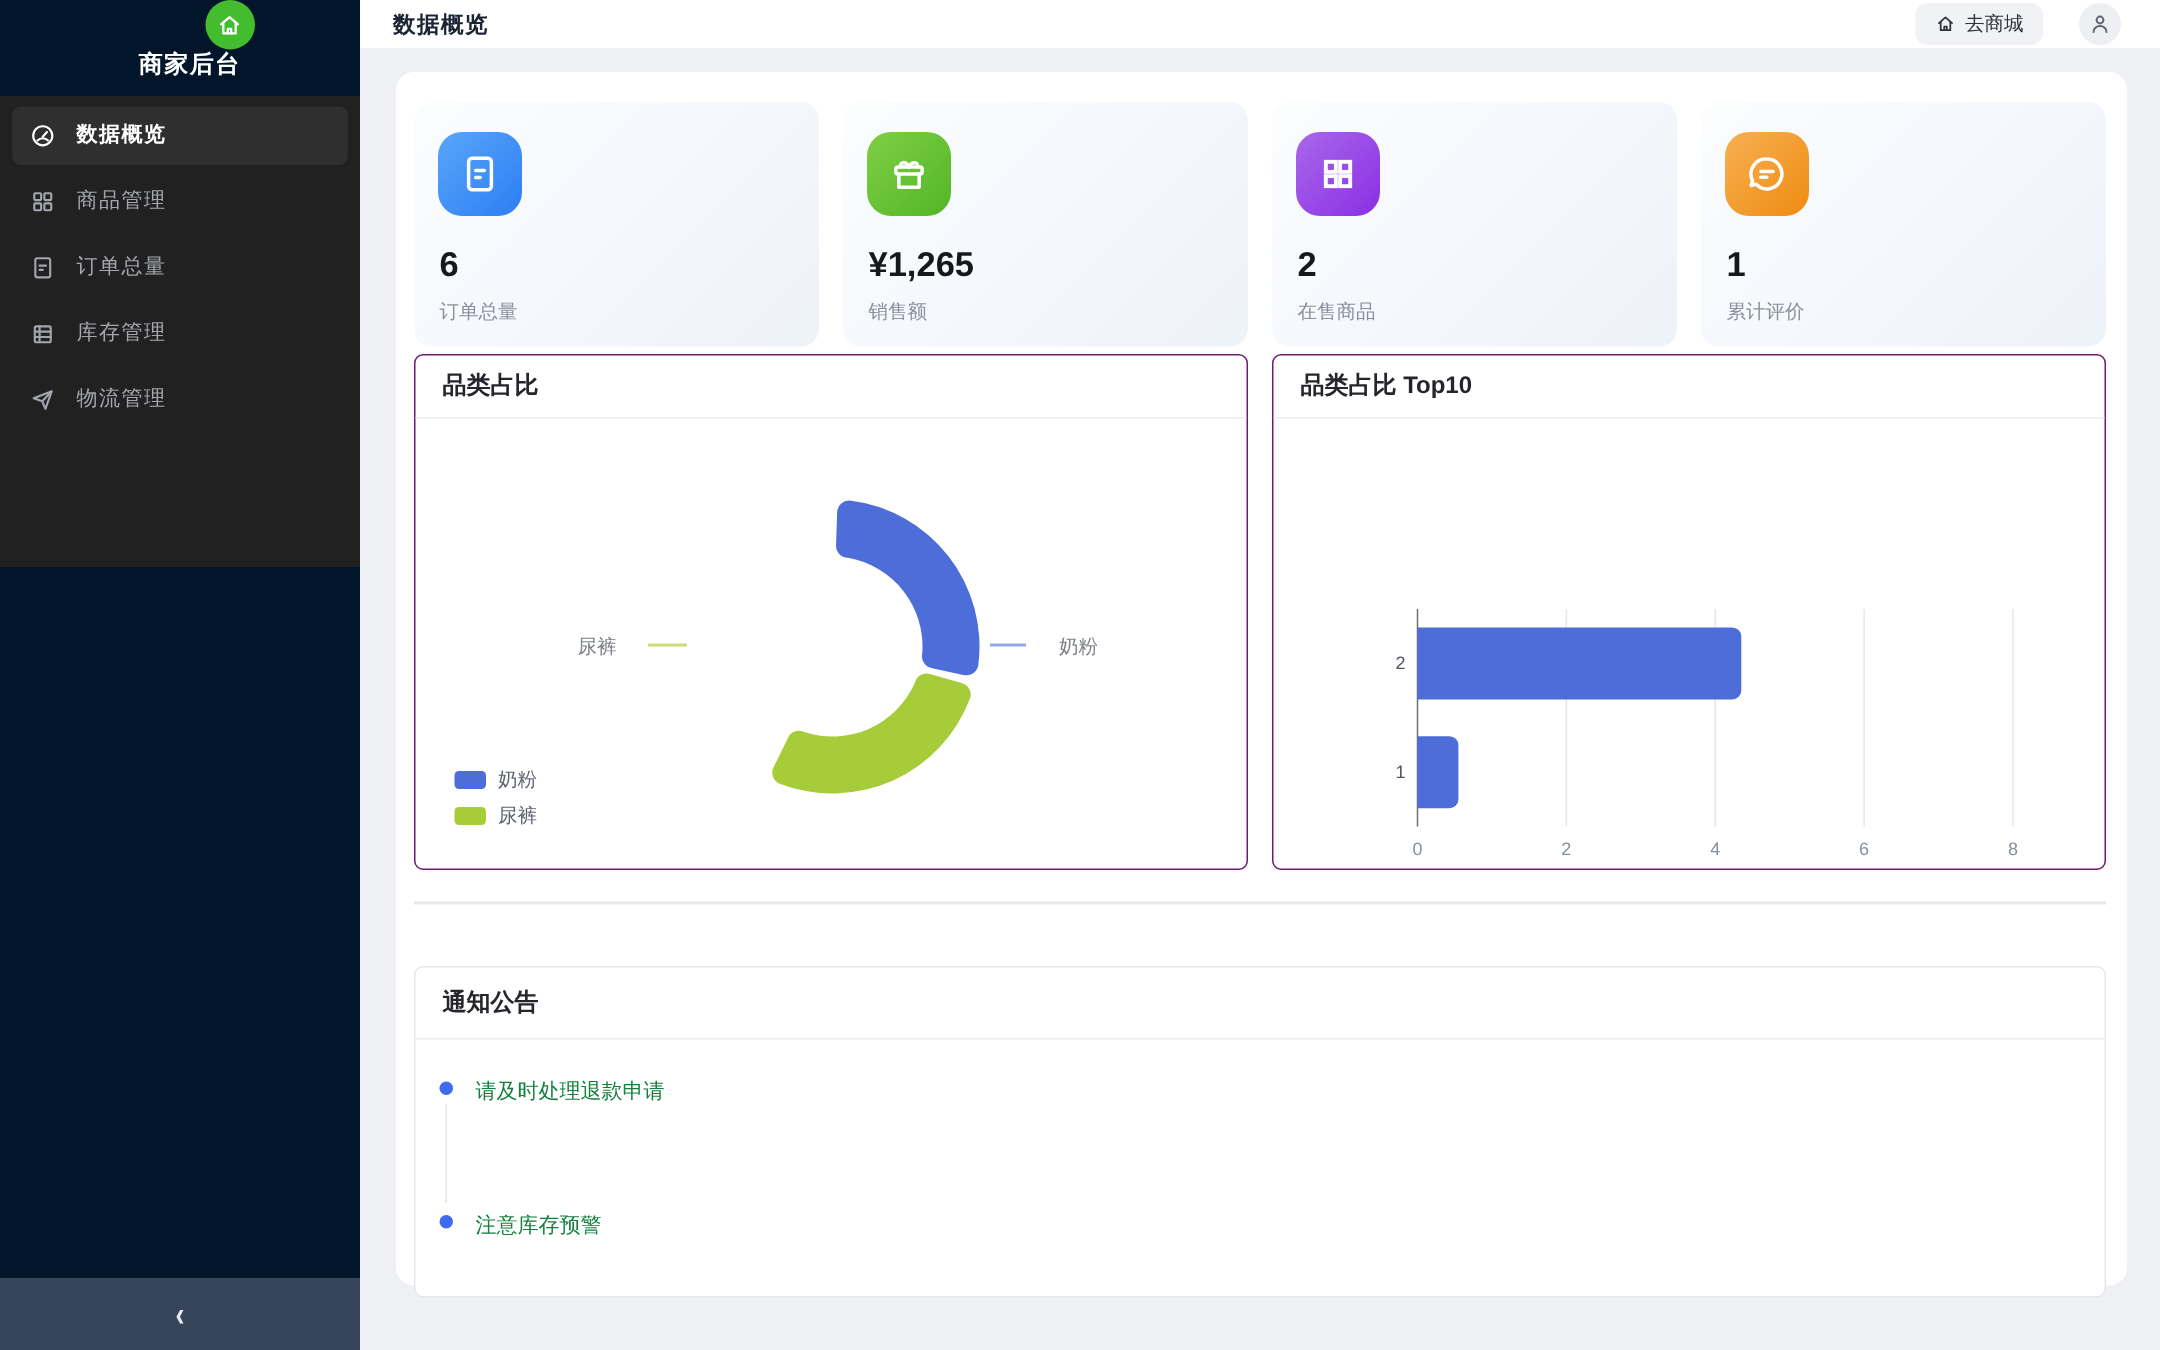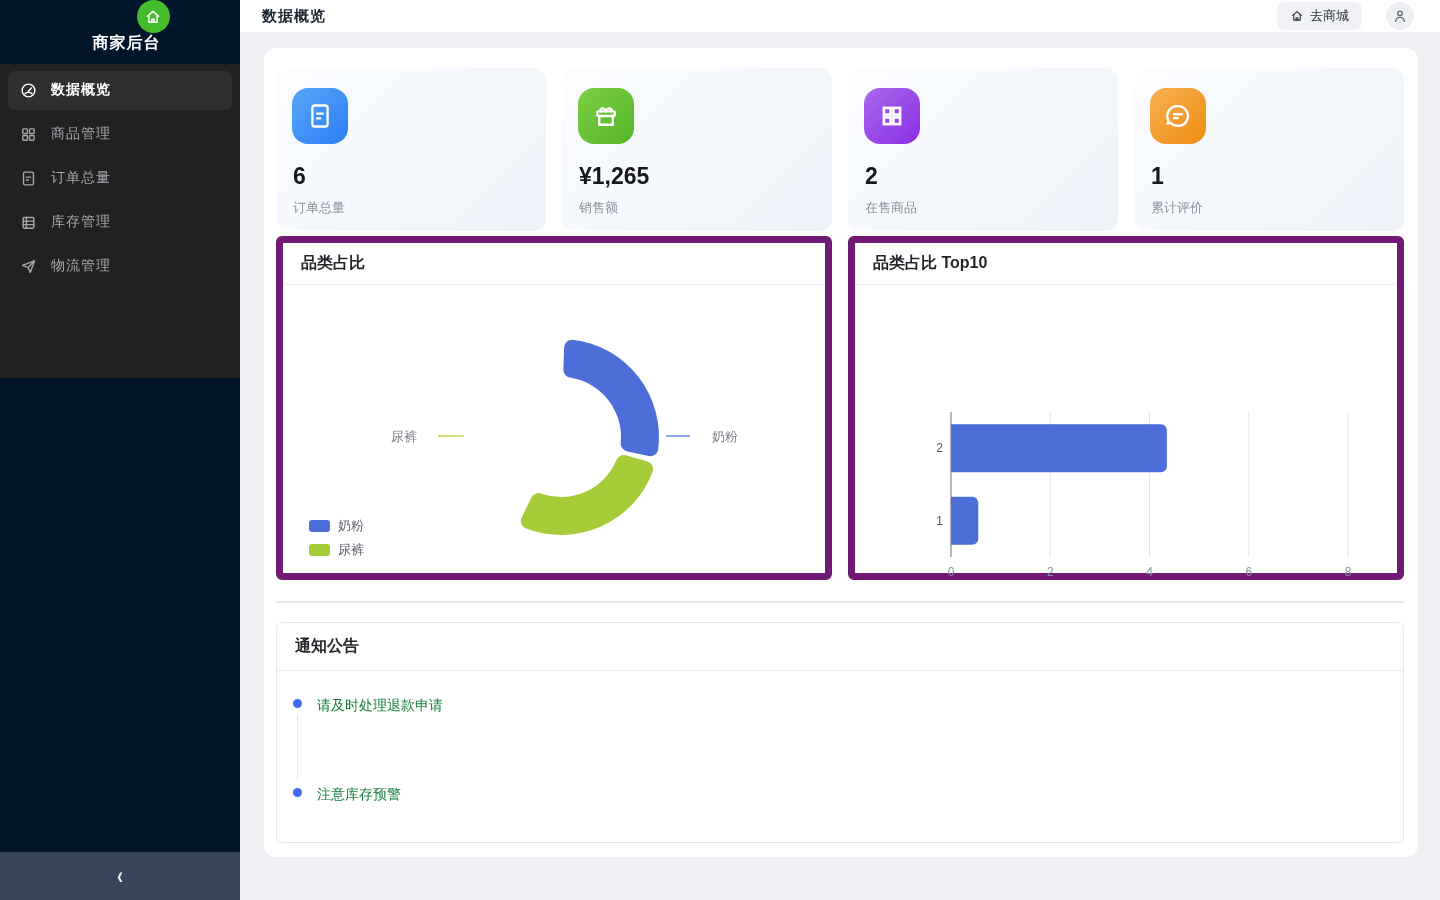--- a/index.html
+++ b/index.html
@@ -47,36 +47,36 @@
   
   .stat-card { top:68px; width:270px; height:163px; border-radius:12px;
     background:linear-gradient(135deg,#fbfdff 0%,#eef2f9 100%); }
   .stat-icon { position:absolute; left:16px; top:20px; width:56px; height:56px; border-radius:16px;
     display:flex; align-items:center; justify-content:center; }
   .stat-value { position:absolute; left:17px; top:95px; font-size:23px; font-weight:700; color:#17181c; }
   .stat-label { position:absolute; left:17px; top:131px; font-size:13px; color:#87909c; }
 
   
   .chart-card { top:236px; width:556px; height:344px; background:#fff;
-    border:7px solid #701a75; border-radius:6px;text-decoration:underline; }
+    border:1px solid #701a75; border-radius:6px;text-decoration:underline; }
   .card-header { position:absolute; left:0; top:0; width:100%; height:42px;
     border-bottom:1px solid #ebeef5; display:flex; align-items:center; }
   .card-title { margin-left:18px; font-size:16px; font-weight:700; color:#25262b; }
   .chart-svg { position:absolute; left:0; top:42px; }
 
   .donut-side-label { position:absolute; font-size:13px; color:#7b7f87; }
   .legend { position:absolute; left:26px; top:271px; }
   .legend-row { display:flex; align-items:center; height:24px; cursor:pointer; }
   .legend-chip { width:21px; height:12px; border-radius:3px; margin-right:8px; }
   .legend-text { font-size:13px; color:#5e6470; }
 
   .divider { left:276px; top:601px; width:1128px; height:2px; background:#e5e7eb; }
 
   
-  .notice-card { left:276px; top:622px; width:1128px; height:221px; background:#fff;
+  .notice-card { left:276px; top:644px; width:1128px; height:221px; background:#fff;
     border:1px solid #e4e7ed; border-radius:6px; }
   .notice-item-dot { position:absolute; width:9px; height:9px; border-radius:50%; background:#3f6bf0; }
   .notice-tail { position:absolute; left:299px; top:91px; width:1px; height:66px; background:#e4e7ed; }
   .notice-text { position:absolute; left:40px; font-size:14px; color:#15803d; }
 </style>
 </head>
 <body>
 
 <aside class="abs sidebar">
   <div class="abs logo-row">

